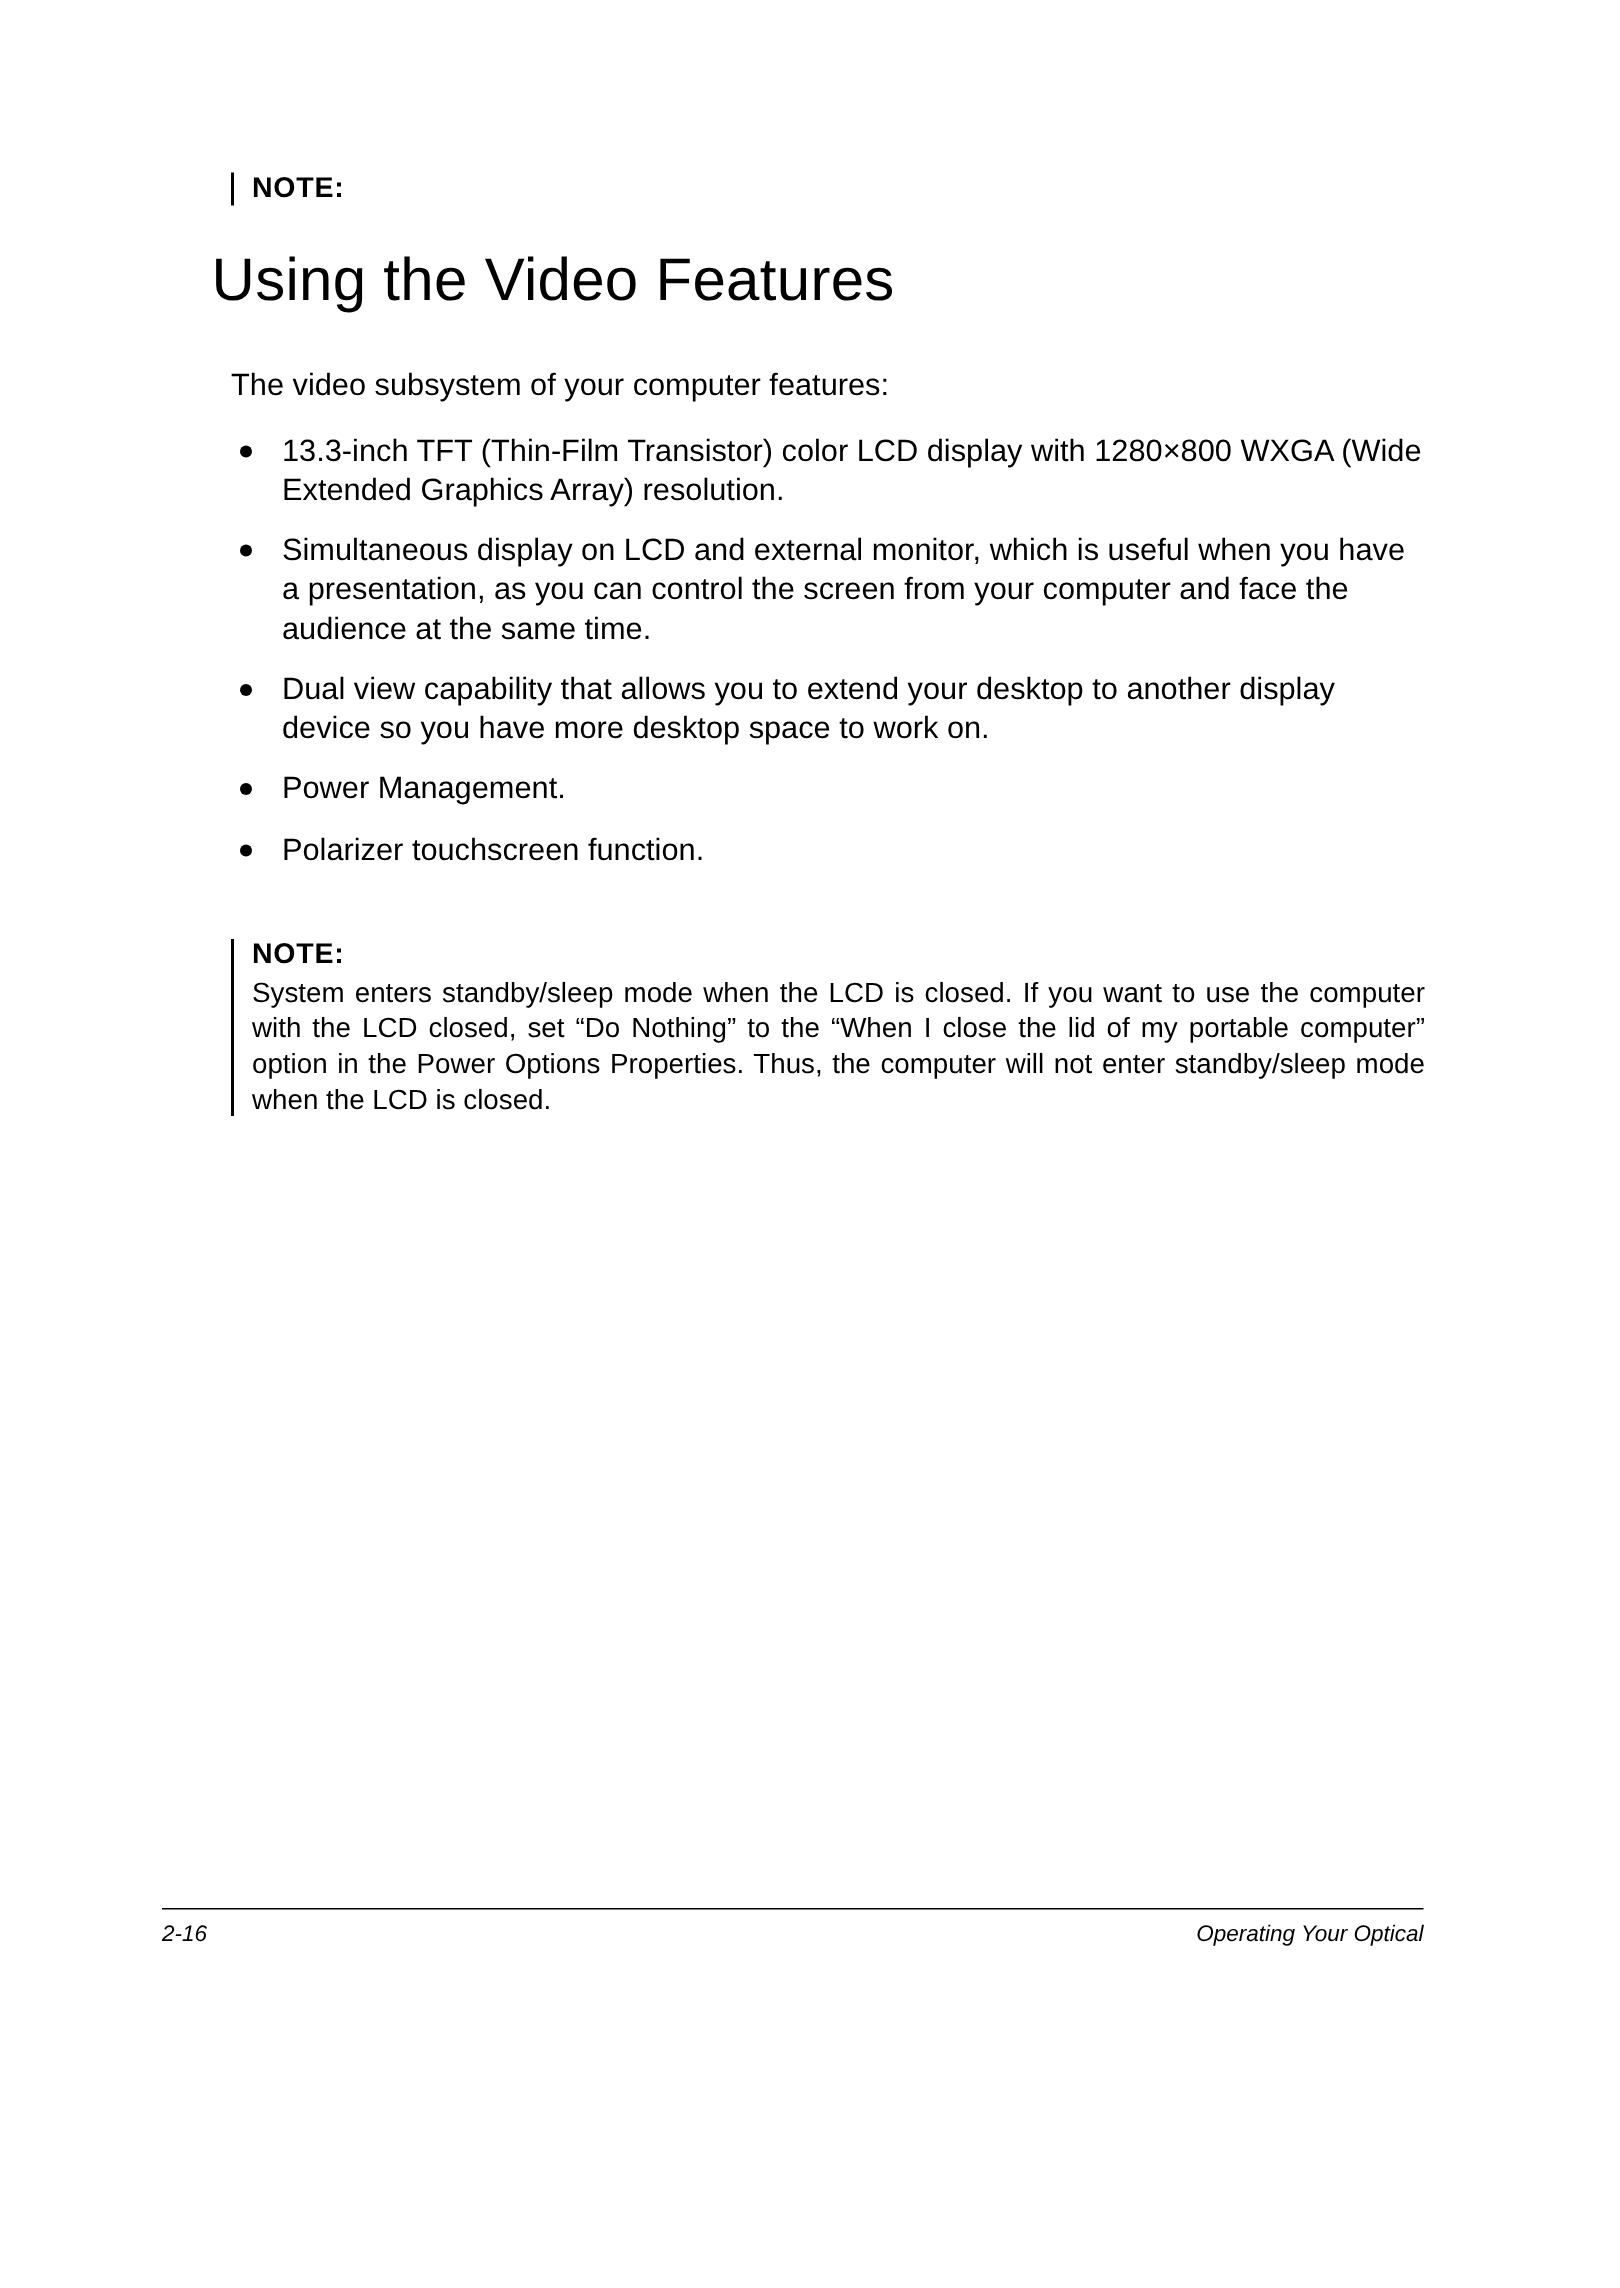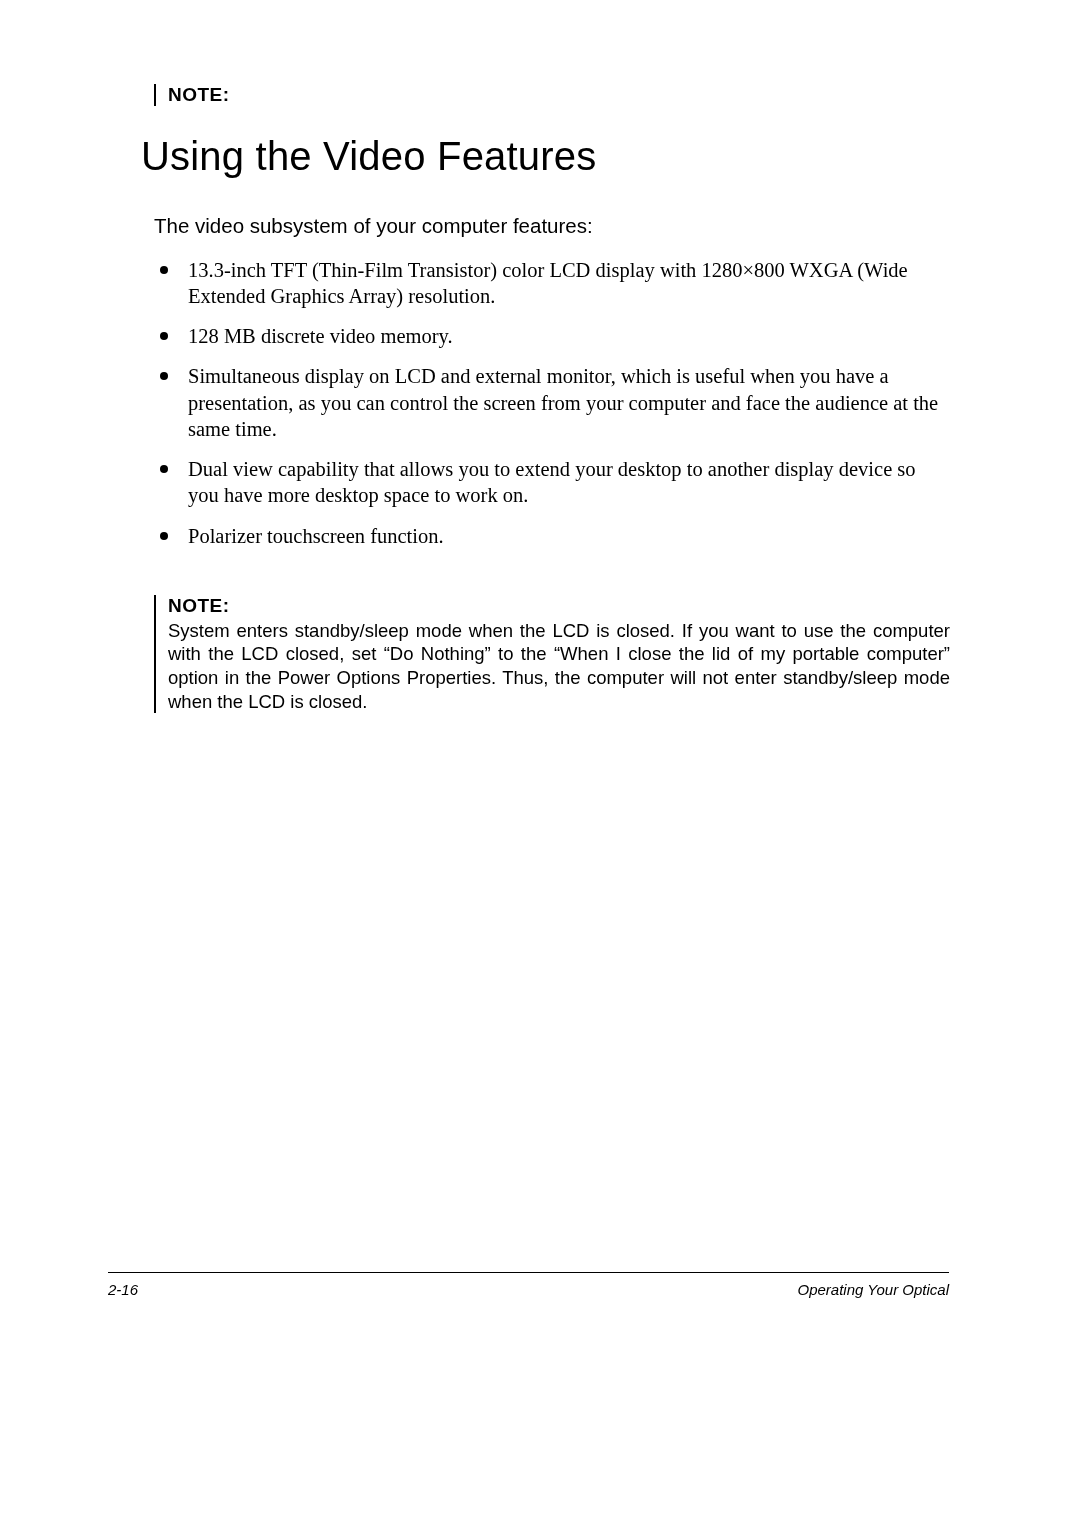--- a/index.html
+++ b/index.html
@@ -9,21 +9,21 @@
     width: 1080px;
     height: 1525px;
     font-family: Arial, Helvetica, sans-serif;
     color: #000;
     position: relative;
   }
   .page {
     box-sizing: border-box;
     width: 1080px;
     height: 1078px;
-    padding: 84px 130px 0 108px;
+    padding: 115px 130px 0 108px;
     position: relative;
   }
   .note-block {
     border-left: 2px solid #000;
     padding-left: 12px;
     margin-left: 46px;
     margin-bottom: 28px;
   }
   .note-label {
     font-weight: bold;
@@ -49,21 +49,20 @@
   }
   .para {
     font-size: 20.5px;
     line-height: 1.25;
     margin-bottom: 18px;
   }
   ul.features {
     list-style: none;
     padding: 0;
     margin: 3px 0 46px 0;
-    font-family: Liberation Serif, serif;
   }
   ul.features > li {
     display: flex;
     align-items: flex-start;
     margin-bottom: 14px;
   }
   ul.features > li .dot {
     width: 8px;
     height: 8px;
     border-radius: 50%;
@@ -109,29 +108,29 @@
   <div class="body-indent">
     <div class="para">The video subsystem of your computer features:</div>
 
     <ul class="features">
       <li>
         <span class="dot"></span>
         <span class="txt">13.3-inch TFT (Thin-Film Transistor) color LCD display with 1280×800 WXGA (Wide Extended Graphics Array) resolution.</span>
       </li>
       <li>
         <span class="dot"></span>
-        <span class="txt">128 MB discrete video memory.</span>
-      </li>
-      <li>
-        <span class="dot"></span>
         <span class="txt">Simultaneous display on LCD and external monitor, which is useful when you have a presentation, as you can control the screen from your computer and face the audience at the same time.</span>
       </li>
       <li>
         <span class="dot"></span>
         <span class="txt">Dual view capability that allows you to extend your desktop to another display device so you have more desktop space to work on.</span>
+      </li>
+      <li>
+        <span class="dot"></span>
+        <span class="txt">Power Management.</span>
       </li>
       <li>
         <span class="dot"></span>
         <span class="txt">Polarizer touchscreen function.</span>
       </li>
     </ul>
 
     <div class="note-block" style="margin-left:0;">
       <div class="note-label">NOTE:</div>
       <div class="note-text">System enters standby/sleep mode when the LCD is closed. If you want to use the computer with the LCD closed, set “Do Nothing” to the “When I close the lid of my portable computer” option in the Power Options Properties. Thus, the computer will not enter standby/sleep mode when the LCD is closed.</div>

